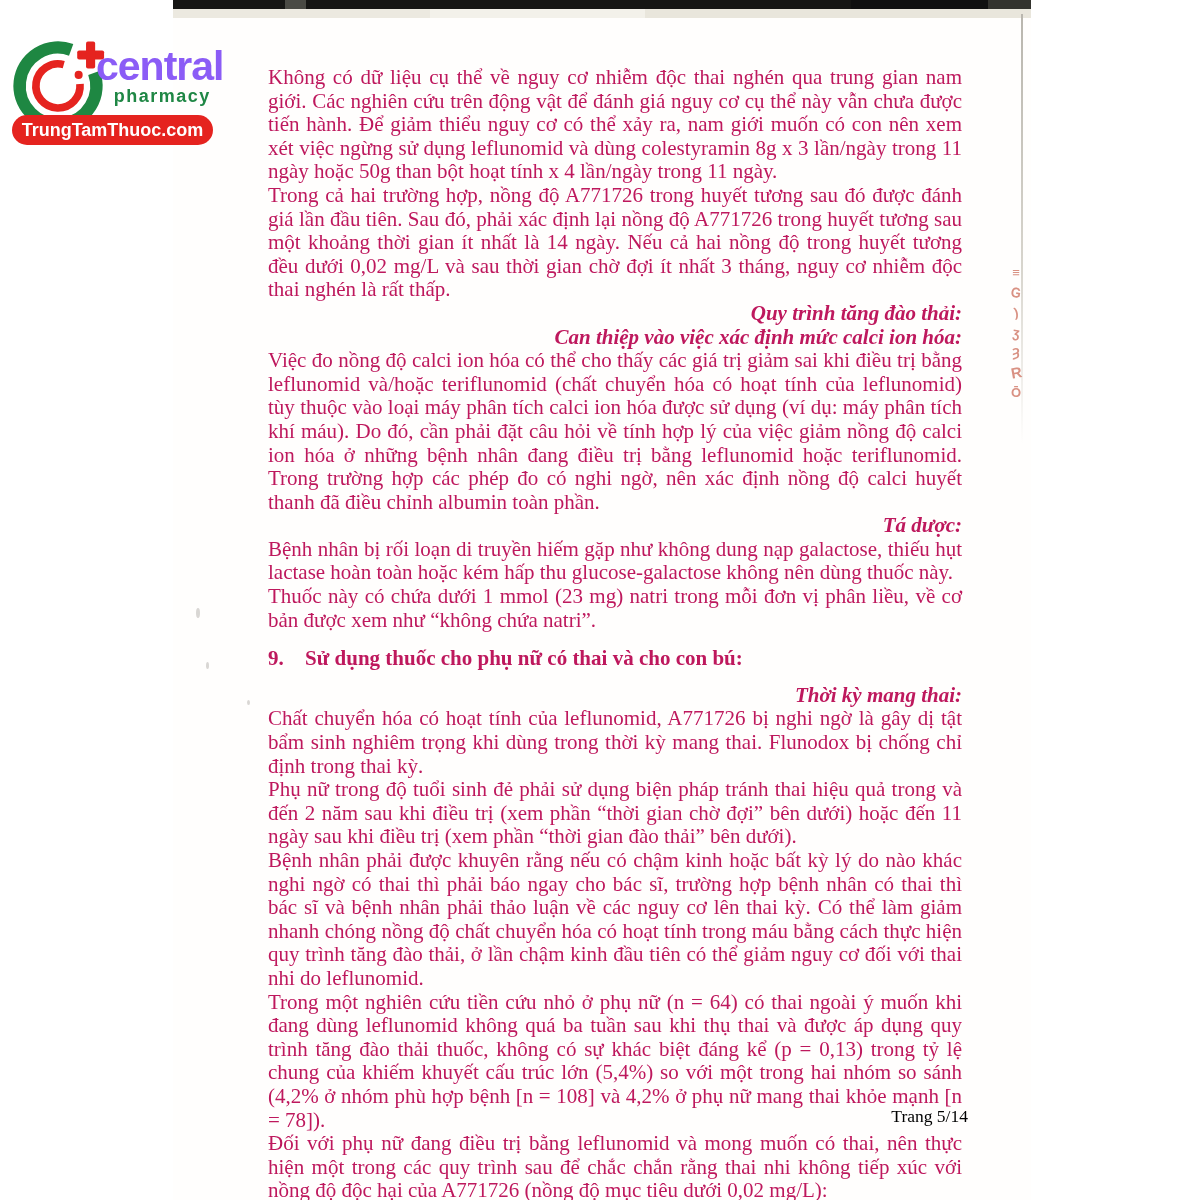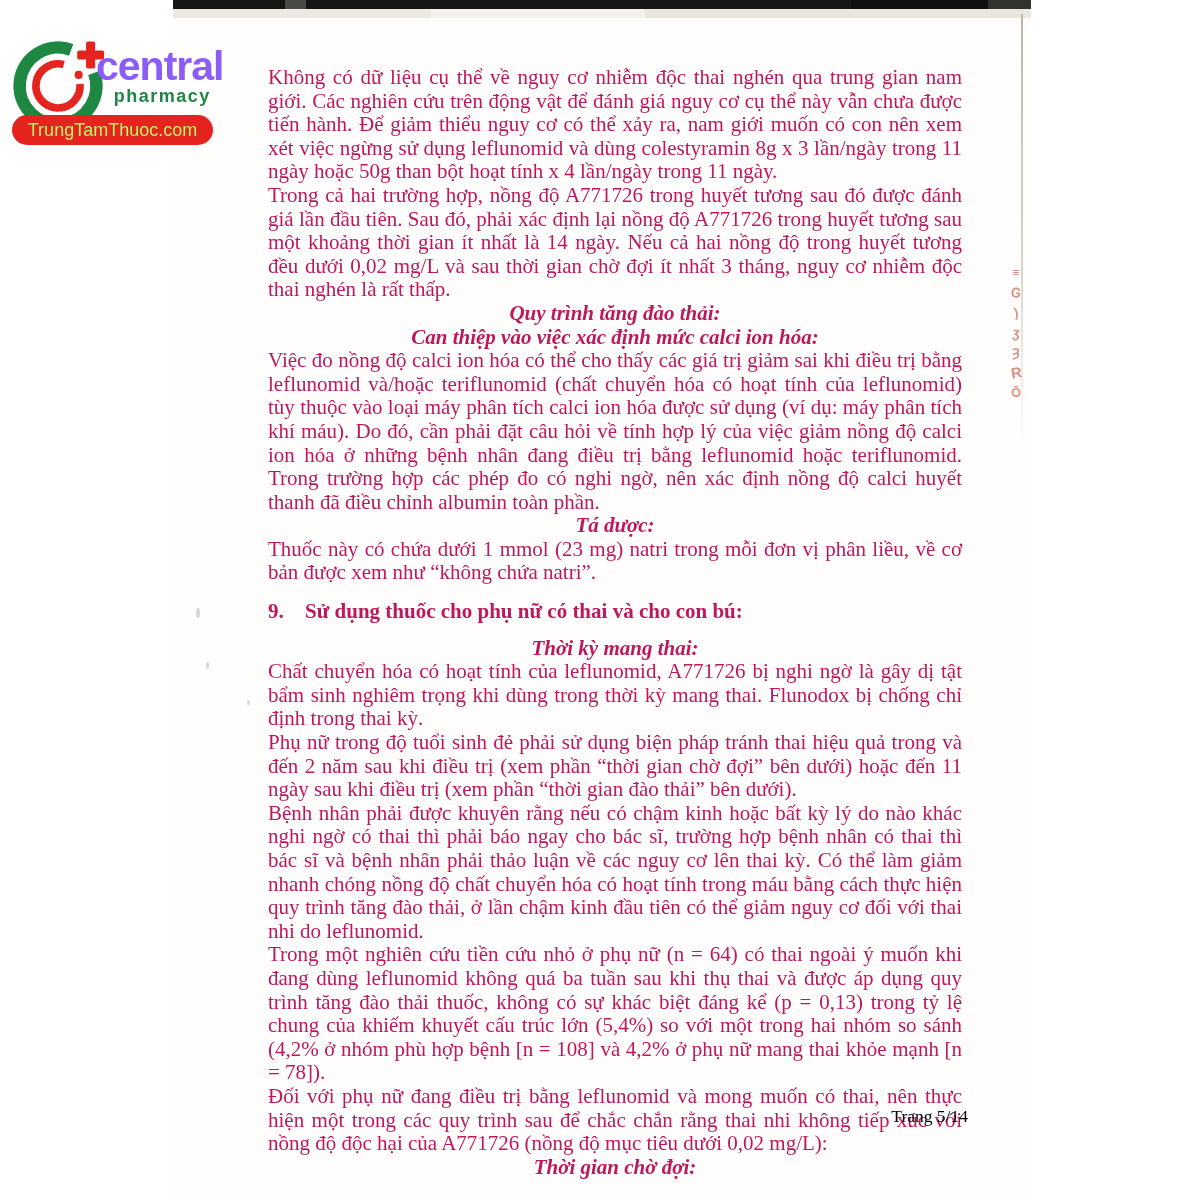--- a/index.html
+++ b/index.html
@@ -18,28 +18,28 @@
     background:linear-gradient(180deg,#b9b6ae, #d8d5cd 60%, rgba(216,213,205,0)); }
   .speck { position:absolute; background:#b9b7b2; border-radius:50%; opacity:.55; }
 
   
   .logo { position:absolute; left:10px; top:34px; width:212px; height:114px; }
   .logo-mark { position:absolute; left:0; top:2px; }
   .logo-text { position:absolute; left:86px; top:12px; font-family:"Liberation Sans", sans-serif; }
   .brand { font-weight:bold; font-size:41px; line-height:40px; color:#8b5cf6; letter-spacing:-1px; }
   .sub-brand { font-weight:bold; font-size:18px; line-height:20px; color:#1f8745; letter-spacing:1.5px; padding-left:5px;text-align:center; }
   .logo-banner { position:absolute; left:2px; top:81px; width:201px; height:30px;
-    background:#e5231f; border-radius:16px; color:#bef264; text-align:center;
-    font-family:"Liberation Sans", sans-serif; font-weight:normal; font-size:18px; line-height:30px; }
+    background:#e5231f; border-radius:16px; color:#ffffff; text-align:center;
+    font-family:"Liberation Sans", sans-serif; font-weight:bold; font-size:18px; line-height:30px; }
 
   
   .content { position:absolute; left:268px; top:66px; width:694px;
     color:#be185d; font-size:21px; line-height:23.6px; text-align:justify; }
   .para { margin:0; }
-  .subhead { margin:0; font-weight:bold; font-style:italic; text-align:center;font-family:Liberation Serif, serif; }
+  .subhead { margin:0; font-weight:bold; font-style:italic; text-align:right;font-family:Liberation Serif, serif; }
   .section-head { display:flex; margin:15px 0 13px 0; font-weight:bold; text-align:left; }
   .section-head .num { width:37px; flex:0 0 37px; }
   .footer { position:absolute; left:268px; top:1106px; width:700px; text-align:right;
     font-size:17.5px; color:#000000; }
 
   
   .stamp { position:absolute; left:1006px; top:266px; width:20px;
     display:flex; flex-direction:column; align-items:center; gap:7px;
     color:#c04a33; opacity:.6; font-family:"Liberation Sans", sans-serif;
     font-size:13px; line-height:13px; font-weight:bold; }
@@ -85,20 +85,21 @@
   <span>Ō</span>
 </div>
 
 <div class="content">
   <p class="para">Không có dữ liệu cụ thể về nguy cơ nhiễm độc thai nghén qua trung gian nam giới. Các nghiên cứu trên động vật để đánh giá nguy cơ cụ thể này vẫn chưa được tiến hành. Để giảm thiểu nguy cơ có thể xảy ra, nam giới muốn có con nên xem xét việc ngừng sử dụng leflunomid và dùng colestyramin 8g x 3 lần/ngày trong 11 ngày hoặc 50g than bột hoạt tính x 4 lần/ngày trong 11 ngày.</p>
   <p class="para">Trong cả hai trường hợp, nồng độ A771726 trong huyết tương sau đó được đánh giá lần đầu tiên. Sau đó, phải xác định lại nồng độ A771726 trong huyết tương sau một khoảng thời gian ít nhất là 14 ngày. Nếu cả hai nồng độ trong huyết tương đều dưới 0,02 mg/L và sau thời gian chờ đợi ít nhất 3 tháng, nguy cơ nhiễm độc thai nghén là rất thấp.</p>
   <p class="subhead">Quy trình tăng đào thải:</p>
   <p class="subhead">Can thiệp vào việc xác định mức calci ion hóa:</p>
   <p class="para">Việc đo nồng độ calci ion hóa có thể cho thấy các giá trị giảm sai khi điều trị bằng leflunomid và/hoặc teriflunomid (chất chuyển hóa có hoạt tính của leflunomid) tùy thuộc vào loại máy phân tích calci ion hóa được sử dụng (ví dụ: máy phân tích khí máu). Do đó, cần phải đặt câu hỏi về tính hợp lý của việc giảm nồng độ calci ion hóa ở những bệnh nhân đang điều trị bằng leflunomid hoặc teriflunomid. Trong trường hợp các phép đo có nghi ngờ, nên xác định nồng độ calci huyết thanh đã điều chỉnh albumin toàn phần.</p>
   <p class="subhead">Tá dược:</p>
+  <p class="para">Bệnh nhân bị rối loạn di truyền hiếm gặp như không dung nạp galactose, thiếu hụt lactase hoàn toàn hoặc kém hấp thu glucose-galactose không nên dùng thuốc này.</p>
   <p class="para">Thuốc này có chứa dưới 1 mmol (23 mg) natri trong mỗi đơn vị phân liều, về cơ bản được xem như “không chứa natri”.</p>
   <div class="section-head">
     <span class="num">9.</span>
     <span class="title">Sử dụng thuốc cho phụ nữ có thai và cho con bú:</span>
   </div>
   <p class="subhead">Thời kỳ mang thai:</p>
   <p class="para">Chất chuyển hóa có hoạt tính của leflunomid, A771726 bị nghi ngờ là gây dị tật bẩm sinh nghiêm trọng khi dùng trong thời kỳ mang thai. Flunodox bị chống chỉ định trong thai kỳ.</p>
   <p class="para">Phụ nữ trong độ tuổi sinh đẻ phải sử dụng biện pháp tránh thai hiệu quả trong và đến 2 năm sau khi điều trị (xem phần “thời gian chờ đợi” bên dưới) hoặc đến 11 ngày sau khi điều trị (xem phần “thời gian đào thải” bên dưới).</p>
   <p class="para">Bệnh nhân phải được khuyên rằng nếu có chậm kinh hoặc bất kỳ lý do nào khác nghi ngờ có thai thì phải báo ngay cho bác sĩ, trường hợp bệnh nhân có thai thì bác sĩ và bệnh nhân phải thảo luận về các nguy cơ lên thai kỳ. Có thể làm giảm nhanh chóng nồng độ chất chuyển hóa có hoạt tính trong máu bằng cách thực hiện quy trình tăng đào thải, ở lần chậm kinh đầu tiên có thể giảm nguy cơ đối với thai nhi do leflunomid.</p>
   <p class="para">Trong một nghiên cứu tiền cứu nhỏ ở phụ nữ (n = 64) có thai ngoài ý muốn khi đang dùng leflunomid không quá ba tuần sau khi thụ thai và được áp dụng quy trình tăng đào thải thuốc, không có sự khác biệt đáng kể (p = 0,13) trong tỷ lệ chung của khiếm khuyết cấu trúc lớn (5,4%) so với một trong hai nhóm so sánh (4,2% ở nhóm phù hợp bệnh [n = 108] và 4,2% ở phụ nữ mang thai khỏe mạnh [n = 78]).</p>

